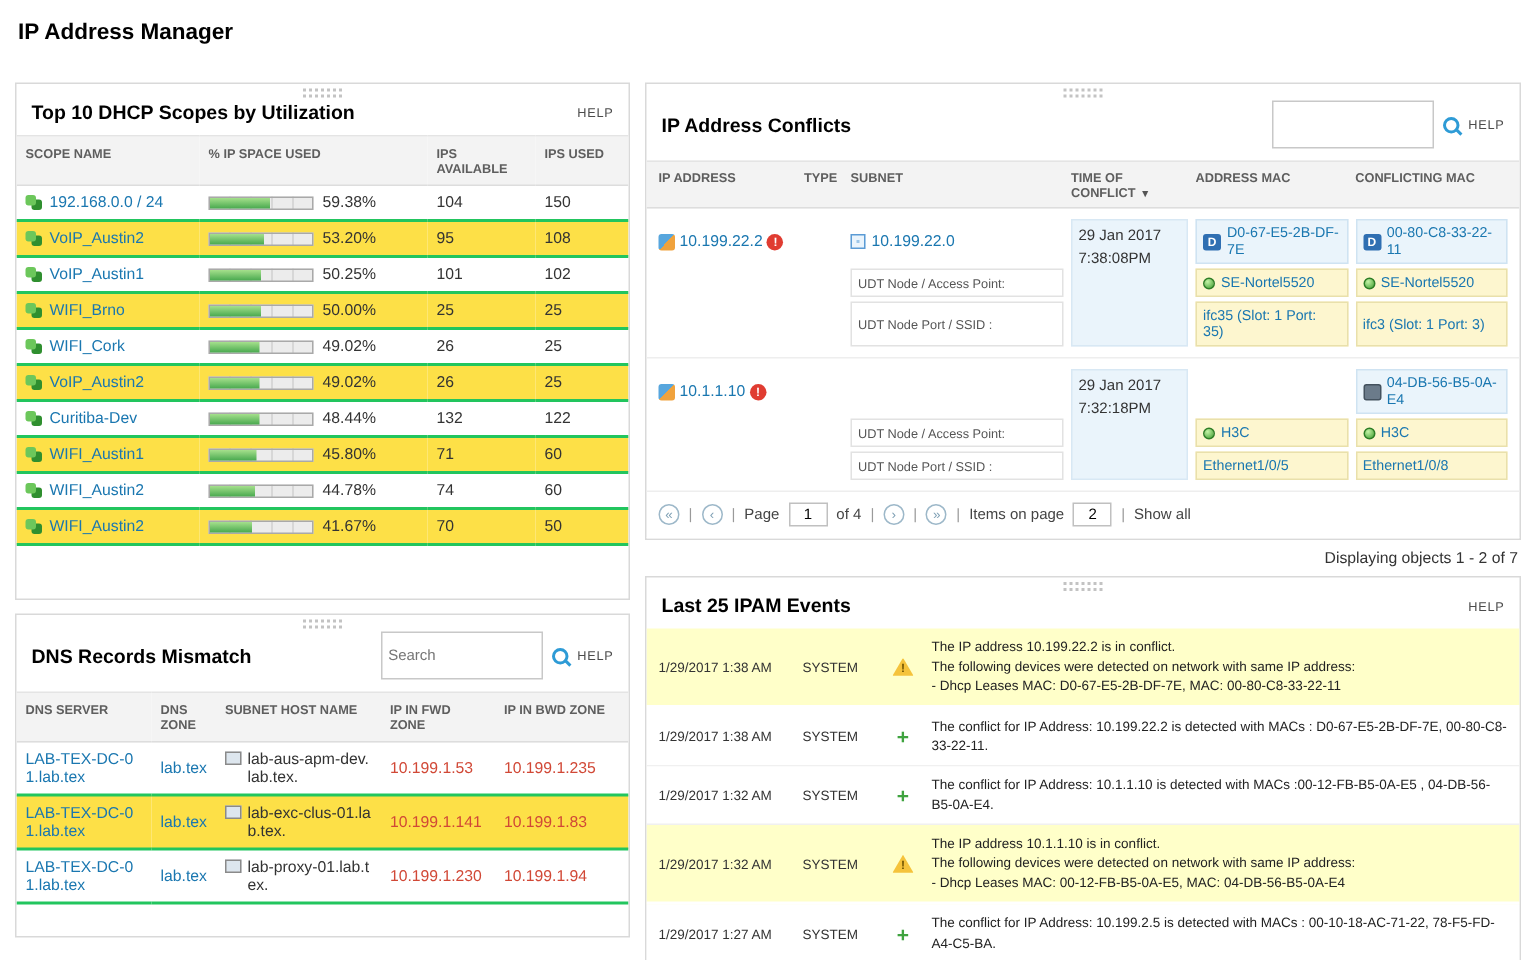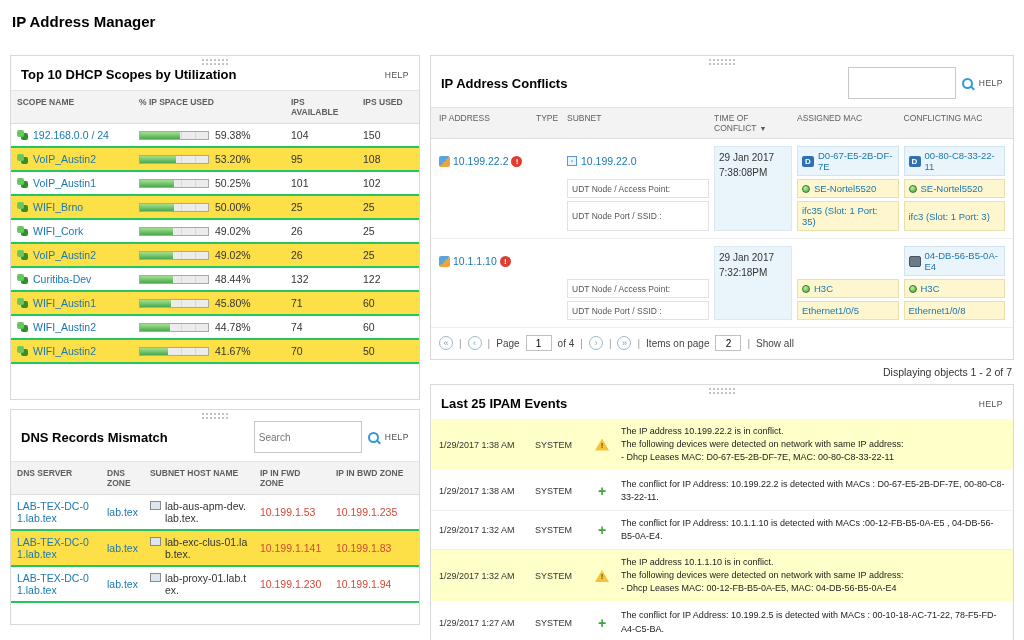--- a/index.html
+++ b/index.html
@@ -47,21 +47,21 @@
   
   .dns-tbl td { vertical-align:top; font-size:10px; }
   .wrap { word-break:break-all; }
   .host-cell { display:flex; gap:4px; align-items:flex-start; }
   .host-icon { width:11px; height:9px; border:1px solid #8a8a8a; background:#dde6ee; flex:0 0 auto; margin-top:1px; }
   .red-ip { color:#d14836; }
 
   
   .c-head { display:grid; grid-template-columns:92px 26px 142px 78px 1fr 1fr; gap:0 5px;
     background:#f3f3f3; border-top:1px solid #e4e4e4; border-bottom:1px solid #ddd;
-    padding:5px 8px; font-size:8.5px; color:#5e5e5e; font-weight:normal; }
+    padding:5px 8px; font-size:8.5px; color:#5e5e5e; font-weight:bold; }
   .conflict { display:grid; grid-template-columns:92px 26px 142px 78px 1fr 1fr; gap:3px 5px;
     padding:7px 8px; border-bottom:1px solid #eee; }
   .c-ip { grid-column:1; grid-row:1; display:flex; gap:3px; align-items:center; font-size:10.5px; }
   .ip-icon { width:11px; height:11px; border-radius:2px; flex:0 0 auto;
     background:linear-gradient(135deg,#58a6dd 50%,#f0a23c 50%); }
   .conflict-badge { width:11px; height:11px; border-radius:50%; background:#e03c31; color:#fff;
     font-size:8px; font-weight:bold; text-align:center; line-height:11px; flex:0 0 auto; }
   .conflict-badge::after { content:"!"; }
   .c-type { grid-column:2; grid-row:1; }
   .c-subnet { grid-column:3; grid-row:1; display:flex; gap:4px; align-items:center; font-size:10.5px; }
@@ -413,21 +413,21 @@
         <a class="help">HELP</a>
       </div>
 
       <div class="c-head">
         <div>IP ADDRESS</div>
         <div>TYPE</div>
         <div>SUBNET</div>
         <div>
           <span>TIME OF CONFLICT</span><span class="sort">▼</span>
         </div>
-        <div>ASSIGNED MAC</div>
+        <div>ADDRESS MAC</div>
         <div>CONFLICTING MAC</div>
       </div>
 
       <div>
 
           <div class="conflict">
             <div class="c-ip">
               <span class="ip-icon"></span>
               <a class="link">10.199.22.2</a>
               <span class="conflict-badge"></span>

